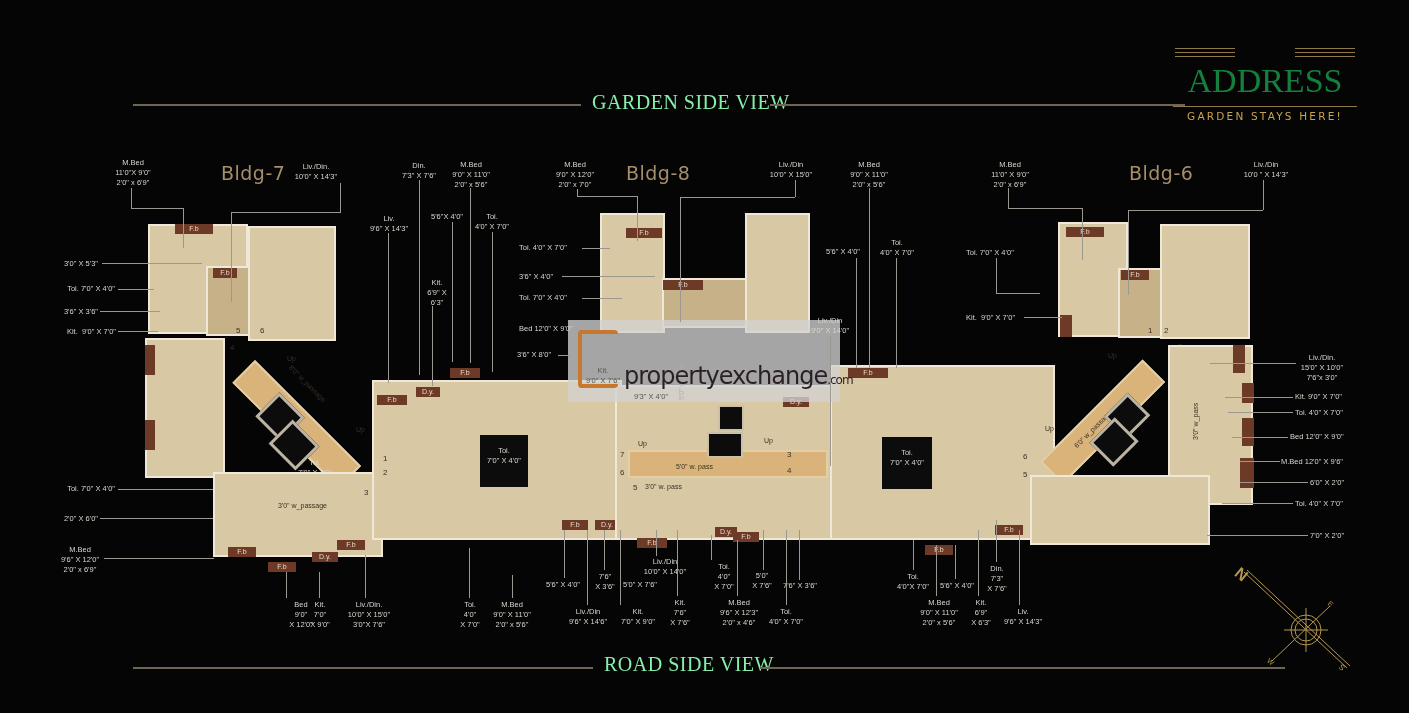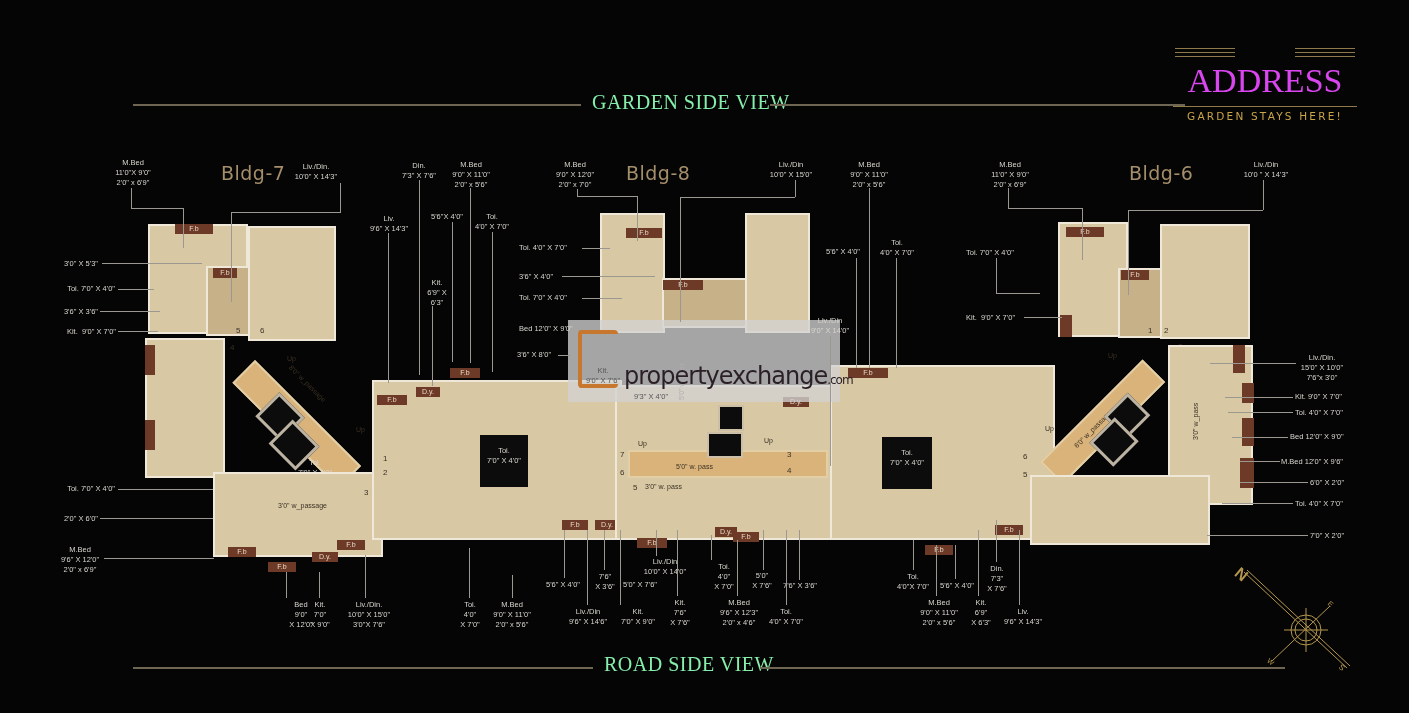--- a/index.html
+++ b/index.html
@@ -9,21 +9,21 @@
   .bldg{position:absolute;font-family:"DejaVu Sans",sans-serif;color:#a58e6a;font-size:19px;letter-spacing:0.5px;}
   .lbl{position:absolute;font-size:7.5px;line-height:10px;color:#d9d6cf;text-align:center;white-space:pre;}
   .lbl.l{text-align:left;}
   .lbl.r{text-align:right;}
   .ldr{position:absolute;background:#9a9890;}
   .ldr.v{width:1px;}
   .ldr.h{height:1px;}
   
   .logo{position:absolute;left:1165px;top:40px;width:200px;height:90px;text-align:center;}
   .logo .the{font-family:"Liberation Serif",serif;color:#c9a44a;font-size:19px;letter-spacing:1px;position:absolute;left:0;right:0;top:4px;}
-  .logo .address{font-family:"Liberation Serif",serif;color:#d946ef;font-size:34px;letter-spacing:0px;position:absolute;left:0;right:0;top:22px;}
+  .logo .address{font-family:"Liberation Serif",serif;color:#15803d;font-size:34px;letter-spacing:0px;position:absolute;left:0;right:0;top:22px;}
   .logo .tag{font-family:"DejaVu Sans",sans-serif;color:#c9a44a;font-size:10.5px;letter-spacing:2.2px;position:absolute;left:0;right:0;top:70px;}
   .logo .bar{position:absolute;height:1px;background:#8e7a4a;}
   
   .fp{position:absolute;background:#d8c8a4;border:2px solid #efe8d8;box-sizing:border-box;}
   .fp.dark{background:#c7b189;}
   .fp.pass{background:#d9b37a;border-color:#e2cfa5;}
   .fb{position:absolute;background:#6e3a28;color:#e9d9c5;font-size:7px;text-align:center;line-height:10px;}
   .void{position:absolute;background:#0c0c0c;}
   .num{position:absolute;font-size:8px;color:#3a3124;}
   .pass-lbl{position:absolute;font-size:7px;color:#3a3124;white-space:nowrap;}

